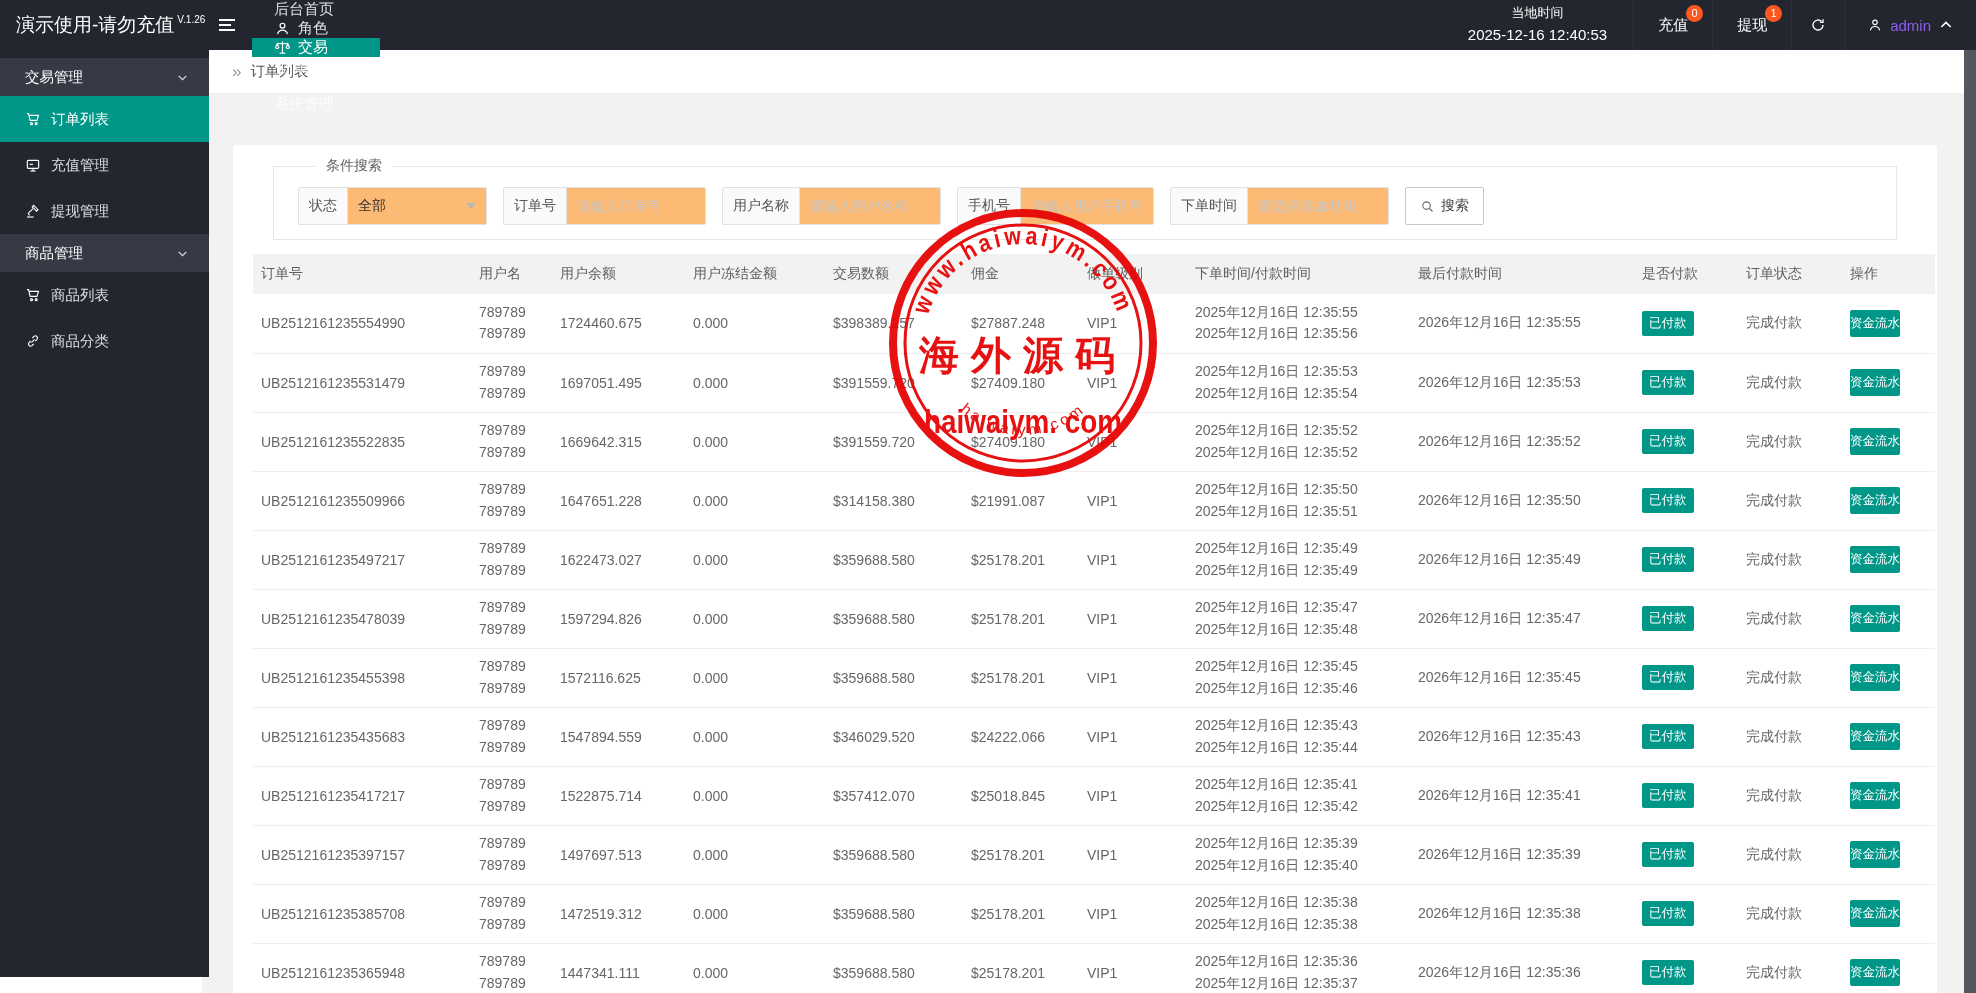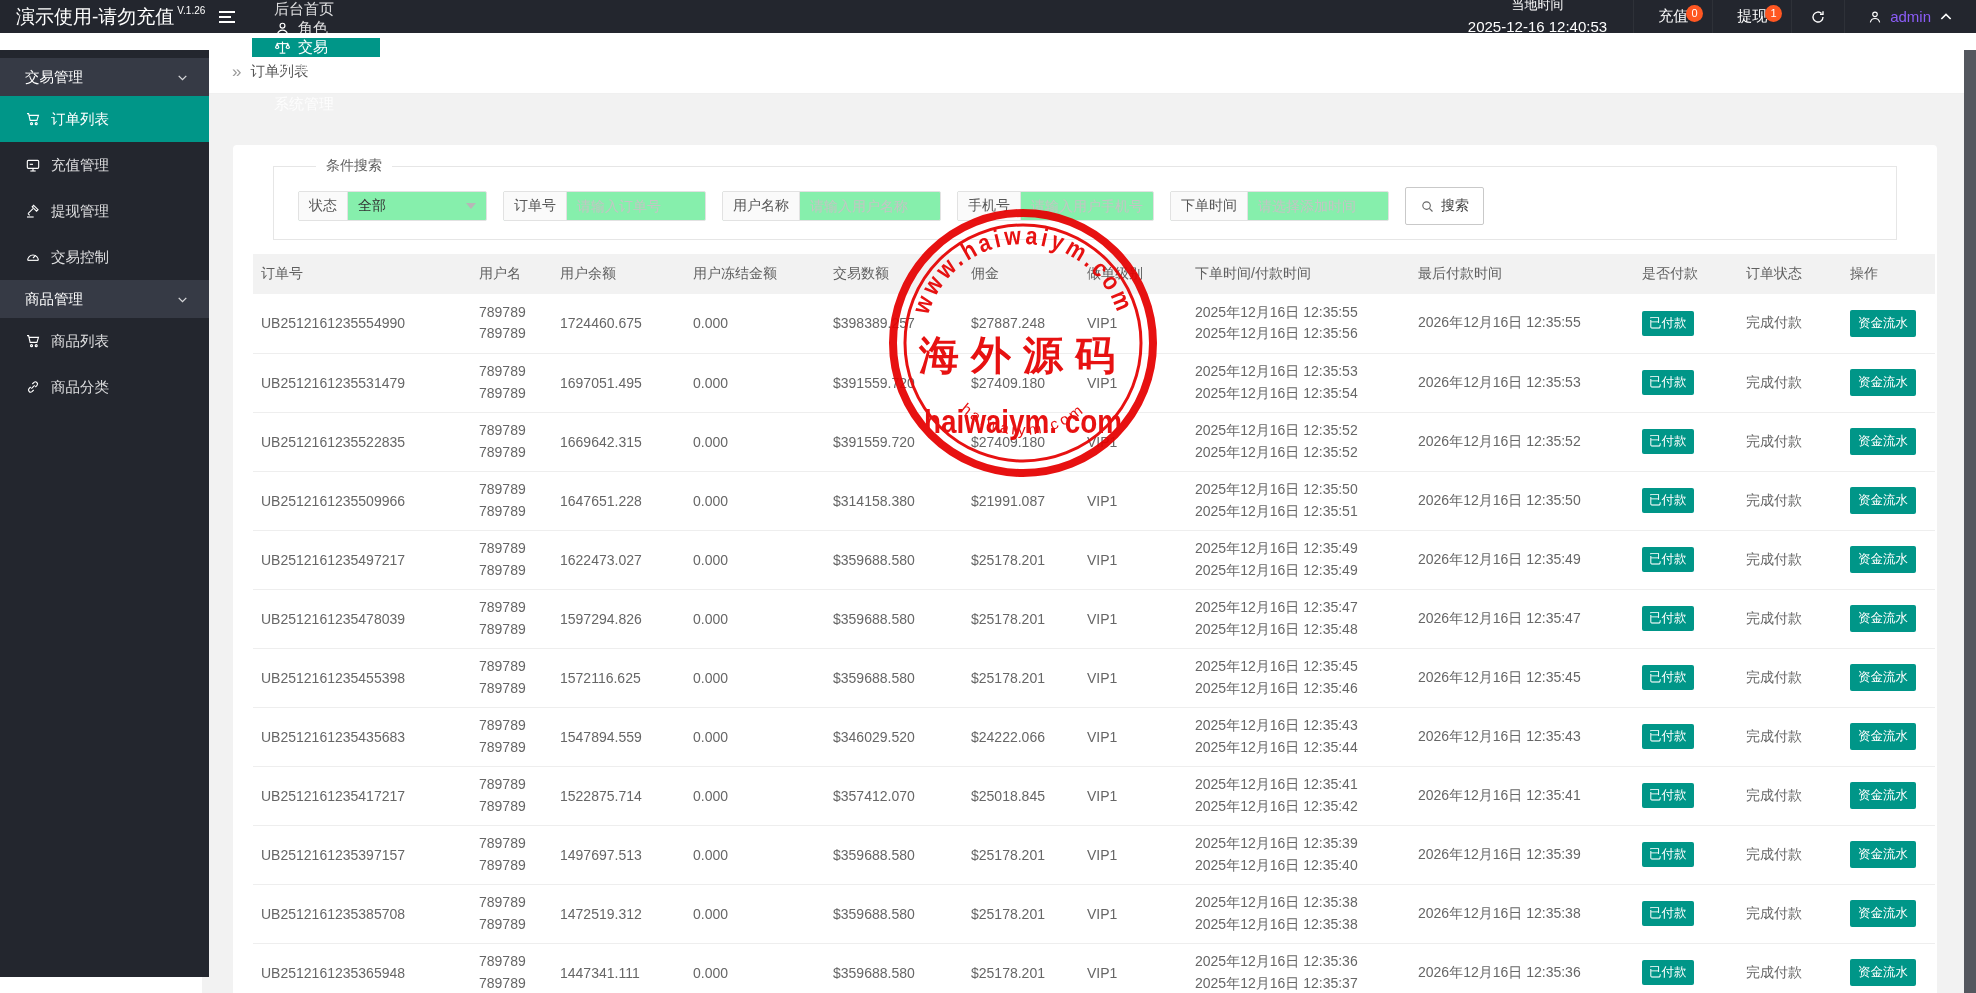--- a/index.html
+++ b/index.html
@@ -1,20 +1,20 @@
 <!DOCTYPE html>
 <html><head>
 <meta charset="utf-8">
 <style>
   * { margin:0; padding:0; box-sizing:border-box; }
   html,body { width:1976px; height:993px; overflow:hidden; }
   body { font-family:"Liberation Sans","DejaVu Sans",sans-serif; background:#fff; position:relative; color:#666; }
 
   
-  .navbar { position:absolute; left:0; top:0; width:1976px; height:33px; background:#23262e; display:flex; align-items:stretch; z-index:30;justify-content:center; }
+  .navbar { position:absolute; left:0; top:0; width:1976px; height:50px; background:#23262e; display:flex; align-items:stretch; z-index:30;justify-content:center; }
   .logo { width:202px; display:flex; align-items:center; padding-left:16px; color:#fff; font-size:19px; white-space:nowrap; }
   .logo sup { font-size:10px; margin-left:3px; transform:translateY(-6px); }
   .nav-toggle { width:50px; display:flex; align-items:center; justify-content:center; color:#fff; cursor:pointer; }
   .nav-items { display:flex;flex-direction:column; }
   .nav-item { display:flex; align-items:center; gap:7px; padding:0 22px; color:rgba(255,255,255,.85); font-size:15px; cursor:pointer; }
   .nav-item.active { background:#009688; color:#fff; }
   .nav-item svg { width:17px; height:17px; }
   .nav-right { margin-left:auto; display:flex; align-items:stretch; }
   .local-time { display:flex; flex-direction:column; justify-content:center; align-items:center; color:#fff; font-size:13px; line-height:1.55; padding:0 26px; }
   .local-time .t2 { font-size:15px; }
@@ -34,35 +34,35 @@
 
   
   .main { position:absolute; left:202px; top:50px; width:1774px; height:943px; background:#f2f2f2; }
   .breadcrumb-bar { height:44px; background:#fff; display:flex; align-items:center; padding-left:30px; font-size:14.5px; color:#555; border-bottom:1px solid #f0f0f0; }
   .crumb-sep { color:#999; font-size:17px; margin-right:9px; }
   .card { position:absolute; left:31px; top:95px; width:1704px; height:880px; background:#fff; border-radius:4px; padding:4px 20px 14px; }
 
   fieldset.search-fs { border:1px solid #e6e6e6; margin:8px 20px 9px; padding:10px 24px 14px; }
   fieldset.search-fs legend { margin-left:18px; padding:0 10px; font-size:14px; color:#5f5f5f; }
   .filter-row { display:flex; align-items:center; gap:16px; margin-top:2px; }
-  .fgroup { display:flex; align-items:stretch; height:30px; border:1px solid #e2e2e2; border-radius:2px; background:#86efac; }
+  .fgroup { display:flex; align-items:stretch; height:38px; border:1px solid #e2e2e2; border-radius:2px; background:#fdba74; }
   .fgroup .flabel { display:flex; align-items:center; padding:0 10px; background:#fafafa; border-right:1px solid #e2e2e2; font-size:14px; color:#565656; white-space:nowrap; }
   .fgroup input { border:none; outline:none; padding:0 10px; font-size:14px; color:#333; background:transparent; }
   .fgroup input::placeholder { color:#c4c4c4; }
   .fselect { display:flex; align-items:center; justify-content:space-between; width:138px; padding:0 10px; font-size:14px; color:#333; cursor:pointer; }
   .caret { width:0; height:0; border-left:5px solid transparent; border-right:5px solid transparent; border-top:6px solid #b7b7b7; }
   .search-btn { height:38px; display:flex; align-items:center; gap:6px; padding:0 14px; background:#fff; border:1px solid #c9c9c9; border-radius:2px; font-size:14px; color:#444; cursor:pointer; }
   .search-btn svg { width:15px; height:15px; }
 
   table.orders { width:100%; margin-top:14px; border-collapse:collapse; table-layout:fixed; font-size:14px; color:#666; }
   table.orders th { background:#f2f2f2; height:40px; font-weight:normal; text-align:left; padding:0 8px; font-size:14px; color:#5f5f5f; overflow:hidden; white-space:nowrap; }
   table.orders td { height:59px; padding:6px 8px; border-bottom:1px solid #eee; overflow:hidden; white-space:nowrap; vertical-align:middle; }
   .two-line div { line-height:1.55; }
   .badge-paid { display:inline-block; background:#009688; color:#fff; font-size:12.5px; padding:4px 7px; border-radius:2px; }
-  .action-btn { border:none; background:#009688; color:#fff; font-size:12.5px; padding:5px 8px; border-radius:2px; cursor:pointer; font-family:inherit; }
+  .action-btn { border:none; background:#009688; color:#fff; font-size:12.5px; padding:5px 0; border-radius:2px; cursor:pointer; font-family:inherit; }
 
   
   .v-scrollbar { position:absolute; right:0; top:50px; width:12px; height:943px; background:#54575e; z-index:40; }
 
   
   .watermark { position:absolute; left:873px; top:193px; width:300px; height:300px; z-index:50; pointer-events:none; opacity:.93; }
   .wm-cn { font-family:"DejaVu Serif","Liberation Serif",serif; font-weight:bold; }
   .wm-latin { font-weight:bold; }
 </style>
 </head>
@@ -179,28 +179,20 @@
     <span>充值管理</span>
   </div>
   <div class="side-item">
     <svg viewBox="0 0 24 24" fill="none" stroke="#fff" stroke-width="1.7">
         <path d="M13 3.5 19.5 10l-2.2 2.2-6.5-6.5Z"></path>
         <line x1="12" y1="8.5" x2="4.5" y2="16"></line>
         <line x1="4.5" y1="16" x2="7" y2="18.5"></line>
         <line x1="3" y1="21" x2="13" y2="21"></line>
       </svg>
     <span>提现管理</span>
-  </div>
-  <div class="side-item">
-    <svg viewBox="0 0 24 24" fill="none" stroke="#fff" stroke-width="1.7">
-        <path d="M4 17a8 8 0 1 1 16 0"></path>
-        <line x1="4" y1="17" x2="20" y2="17"></line>
-        <line x1="12" y1="13.5" x2="16" y2="9.5"></line>
-      </svg>
-    <span>交易控制</span>
   </div>
   <div class="side-group-header">
     <span>商品管理</span>
     <svg viewBox="0 0 24 24" fill="none" stroke="#fff" stroke-width="2.4">
         <polyline points="5 9 12 16 19 9"></polyline>
       </svg>
   </div>
   <div class="side-item">
     <svg viewBox="0 0 24 24" fill="none" stroke="#fff" stroke-width="1.7">
         <path d="M3 4h2.4l2.3 10h10.2l2.3-7.5H6"></path>

